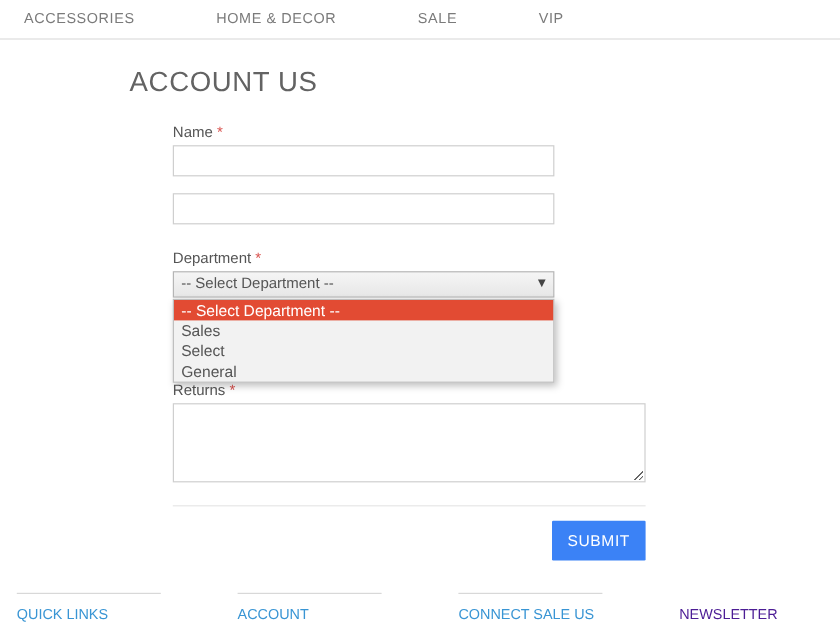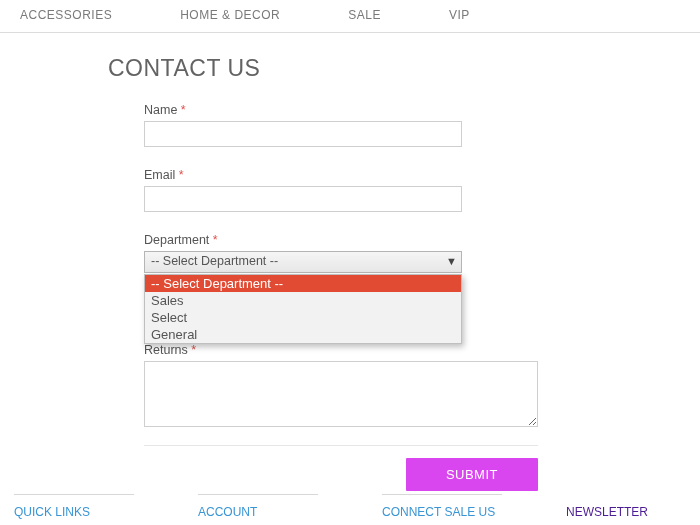--- a/index.html
+++ b/index.html
@@ -98,24 +98,24 @@
     font-size: 13px;
   }
   .submit-wrap {
     width: 394px;
     margin-left: 36px;
     border-top: 1px solid #e6e6e6;
     padding-top: 12px;
     text-align: right;
   }
   .submit-btn {
-    background: #d946ef;
+    background: #3b82f6;
     color: #fff;
     border: none;
-    padding: 9px 40px;
+    padding: 9px 13px;
     font-size: 13px;
     letter-spacing: 0.5px;
     cursor: pointer;
     border-radius: 1px;
   }
   .footer {
     position: absolute;
     bottom: 0;
     left: 0;
     width: 599px;
@@ -144,35 +144,31 @@
 <body>
 
 <div class="topnav">
   <span>ACCESSORIES</span>
   <span>HOME &amp; DECOR</span>
   <span>SALE</span>
   <span>VIP</span>
 </div>
 
 <div class="page">
-  <h1>CONTACT US</h1>
+  <h1>ACCOUNT US</h1>
 
   <div class="form-row">
     <label>
       <span>Name</span>
       <span class="req">*</span>
     </label>
     <input type="text" value="" style="">
   </div>
 
   <div class="form-row">
-    <label>
-      <span>Email</span>
-      <span class="req">*</span>
-    </label>
     <input type="text" value="" style="">
   </div>
 
   <div class="form-row">
     <label>
       <span>Department</span>
       <span class="req">*</span>
     </label>
     <div class="select-closed">
       <span>-- Select Department --</span>

